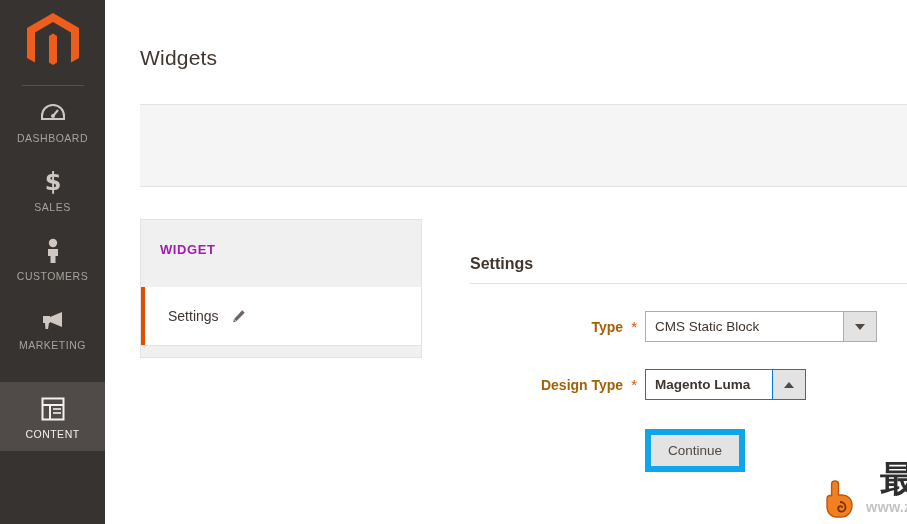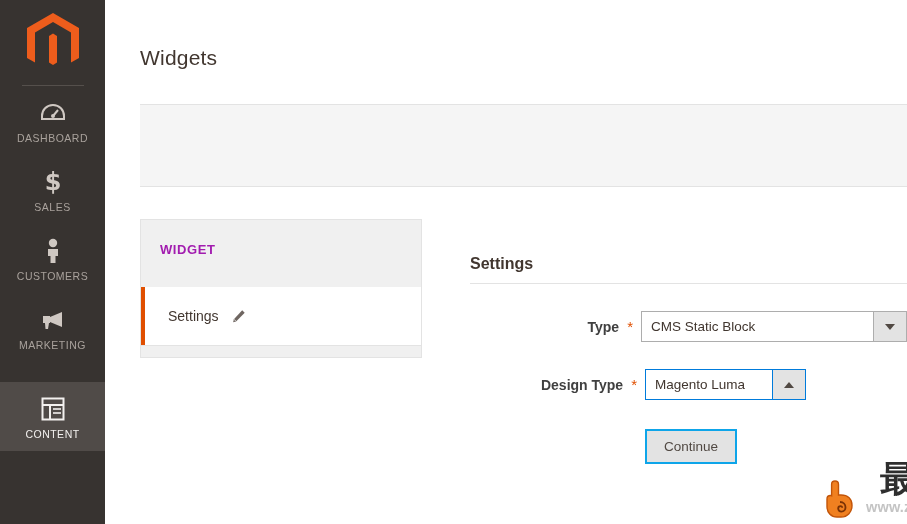--- a/index.html
+++ b/index.html
@@ -140,21 +140,21 @@
     width: 175px;
     text-align: right;
     padding-right: 8px;
     display: flex;
     align-items: center;
     justify-content: flex-end;
   }
   .field-label {
     font-size: 14px;
     font-weight: bold;
-    color: #404040;
+    color: #a16207;
   }
   .req-asterisk {
     color: #e04f00;
     font-size: 15px;
     margin-left: 8px;
     line-height: 1;
   }
   .select-wrap {
     display: flex;
     align-items: stretch;
@@ -164,49 +164,49 @@
   .select-text {
     border: 1px solid #adadad;
     border-right: none;
     background: #ffffff;
     font-size: 13.5px;
     color: #41362f;
     padding: 0 9px;
     display: flex; align-items: center;
     height: 31px;
   }
-  .select-wrap.focused .select-text { border-color: #007bdb; }
+  .select-wrap.focused .select-text { border-color: #007bdb; font-weight: bold; }
   .select-btn {
     width: 34px;
     border: 1px solid #adadad;
     background: #e3e3e3;
     display: flex; align-items: center; justify-content: center;
     cursor: pointer;
   }
   .select-wrap.focused .select-btn { border-color: #007bdb; }
   .tri-down {
     width: 0; height: 0;
     border-left: 5px solid transparent;
     border-right: 5px solid transparent;
     border-top: 6px solid #514943;
   }
   .tri-up {
     width: 0; height: 0;
     border-left: 5px solid transparent;
     border-right: 5px solid transparent;
     border-bottom: 6px solid #514943;
   }
-  .type-text { width: 232px; }
+  .type-text { width: 198px; }
   .theme-text { width: 127px; }
 
   .continue-row { margin-top: 29px; padding-left: 175px; }
   .continue-btn {
     display: inline-block;
     background: #e3e3e3;
-    border: 2px solid #0ea5e9;
+    border: 6px solid #0ea5e9;
     color: #514943;
     font-size: 13.5px;
     padding: 8px 17px;
     cursor: pointer;
     font-family: "Liberation Sans", sans-serif;
   }
 
   
   .cursor-hand {
     position: absolute;

